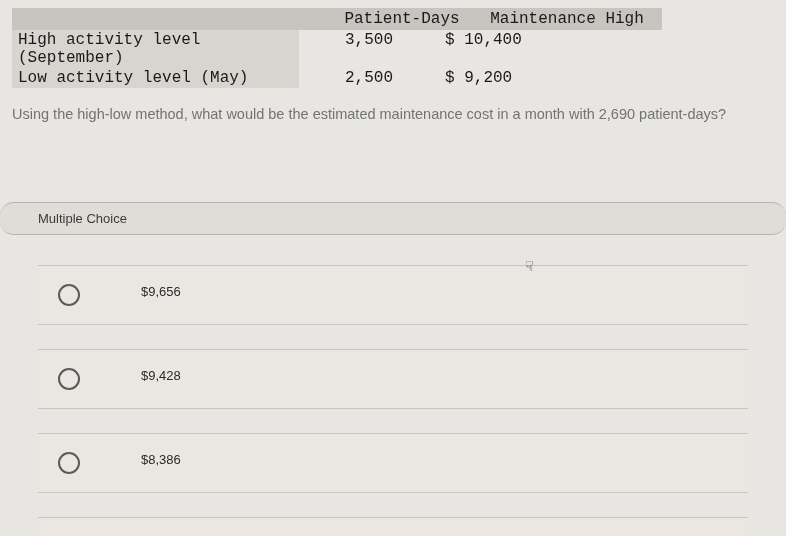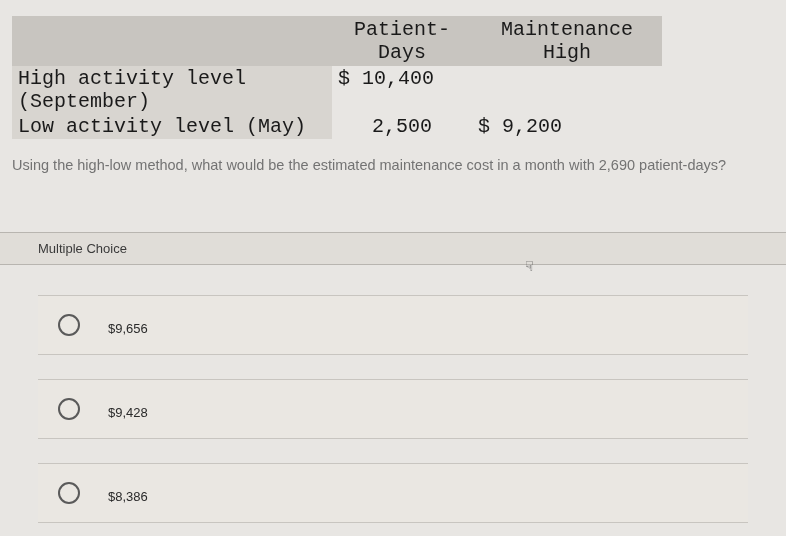--- a/index.html
+++ b/index.html
@@ -9,23 +9,23 @@
     }
     body {
       width: 786px;
       height: 536px;
       background: #e8e6e3;
       font-family: Arial, sans-serif;
       overflow: hidden;
       position: relative;
     }
     .data-table {
-      margin: 16px 12px 0 12px;
+      margin: 8px 12px 0 12px;
       font-family: 'Courier New', monospace;
-      font-size: 20px;
+      font-size: 16px;
       color: #1a1a1a;
     }
     .table-header {
       display: flex;
     }
     .th-label {
       width: 320px;
       background: #c8c5c0;
       padding: 2px 6px;
     }
@@ -38,60 +38,62 @@
     .th-col2 {
       width: 190px;
       text-align: center;
       background: #c8c5c0;
       padding: 2px 6px;
     }
     .table-row {
       display: flex;
     }
     .td-label {
-      width: 320px;
+      width: 287px;
       padding: 1px 6px;
       background: #d8d5d0;
     }
     .td-col1 {
       width: 140px;
       text-align: center;
       padding: 1px 6px;
     }
     .td-col2 {
       width: 190px;
       padding: 1px 6px;
     }
     .question-text {
       margin: 16px 12px 0 12px;
       font-size: 14.5px;
       color: #737373;
       line-height: 1.4;
     }
     .mc-header {
-      margin-top: 57px;
+      margin-top: 78px;
       background: #e0ddd8;
       border-top: 1px solid #b8b5b0;
       border-bottom: 1px solid #b8b5b0;
       padding: 8px 38px;
       font-size: 13px;
       color: #3a3a3a;
+      border-radius: 14px;
     }
     .choices {
       margin: 30px 38px 0 38px;
     }
     .choice {
       display: flex;
-      align-items: flex-end;
+      align-items: flex-start;
       padding: 18px 20px;
       background: #eae7e2;
       border-top: 1px solid #c8c5c0;
       border-bottom: 1px solid #c8c5c0;
       margin-bottom: 24px;
       cursor: pointer;
+      gap: 33px;
     }
     .choice:last-child {
       margin-bottom: 0;
     }
     .radio {
       width: 22px;
       height: 22px;
       border: 2px solid #5a5a5a;
       border-radius: 50%;
       margin-right: 28px;
@@ -113,20 +115,21 @@
 <body>
 
 <div class="data-table">
   <div class="table-header">
     <div class="th-label"></div>
     <div class="th-col1">Patient-Days</div>
     <div class="th-col2">Maintenance High</div>
   </div>
   <div class="table-row">
     <div class="td-label">High activity level (September)</div>
+    <div class="td-col1">3,500</div>
     <div class="td-col2">$ 10,400</div>
   </div>
   <div class="table-row">
     <div class="td-label">Low activity level (May)</div>
     <div class="td-col1">2,500</div>
     <div class="td-col2">$ 9,200</div>
   </div>
 </div>
 
 <div class="question-text">Using the high-low method, what would be the estimated maintenance cost in a month with 2,690 patient-days?</div>

